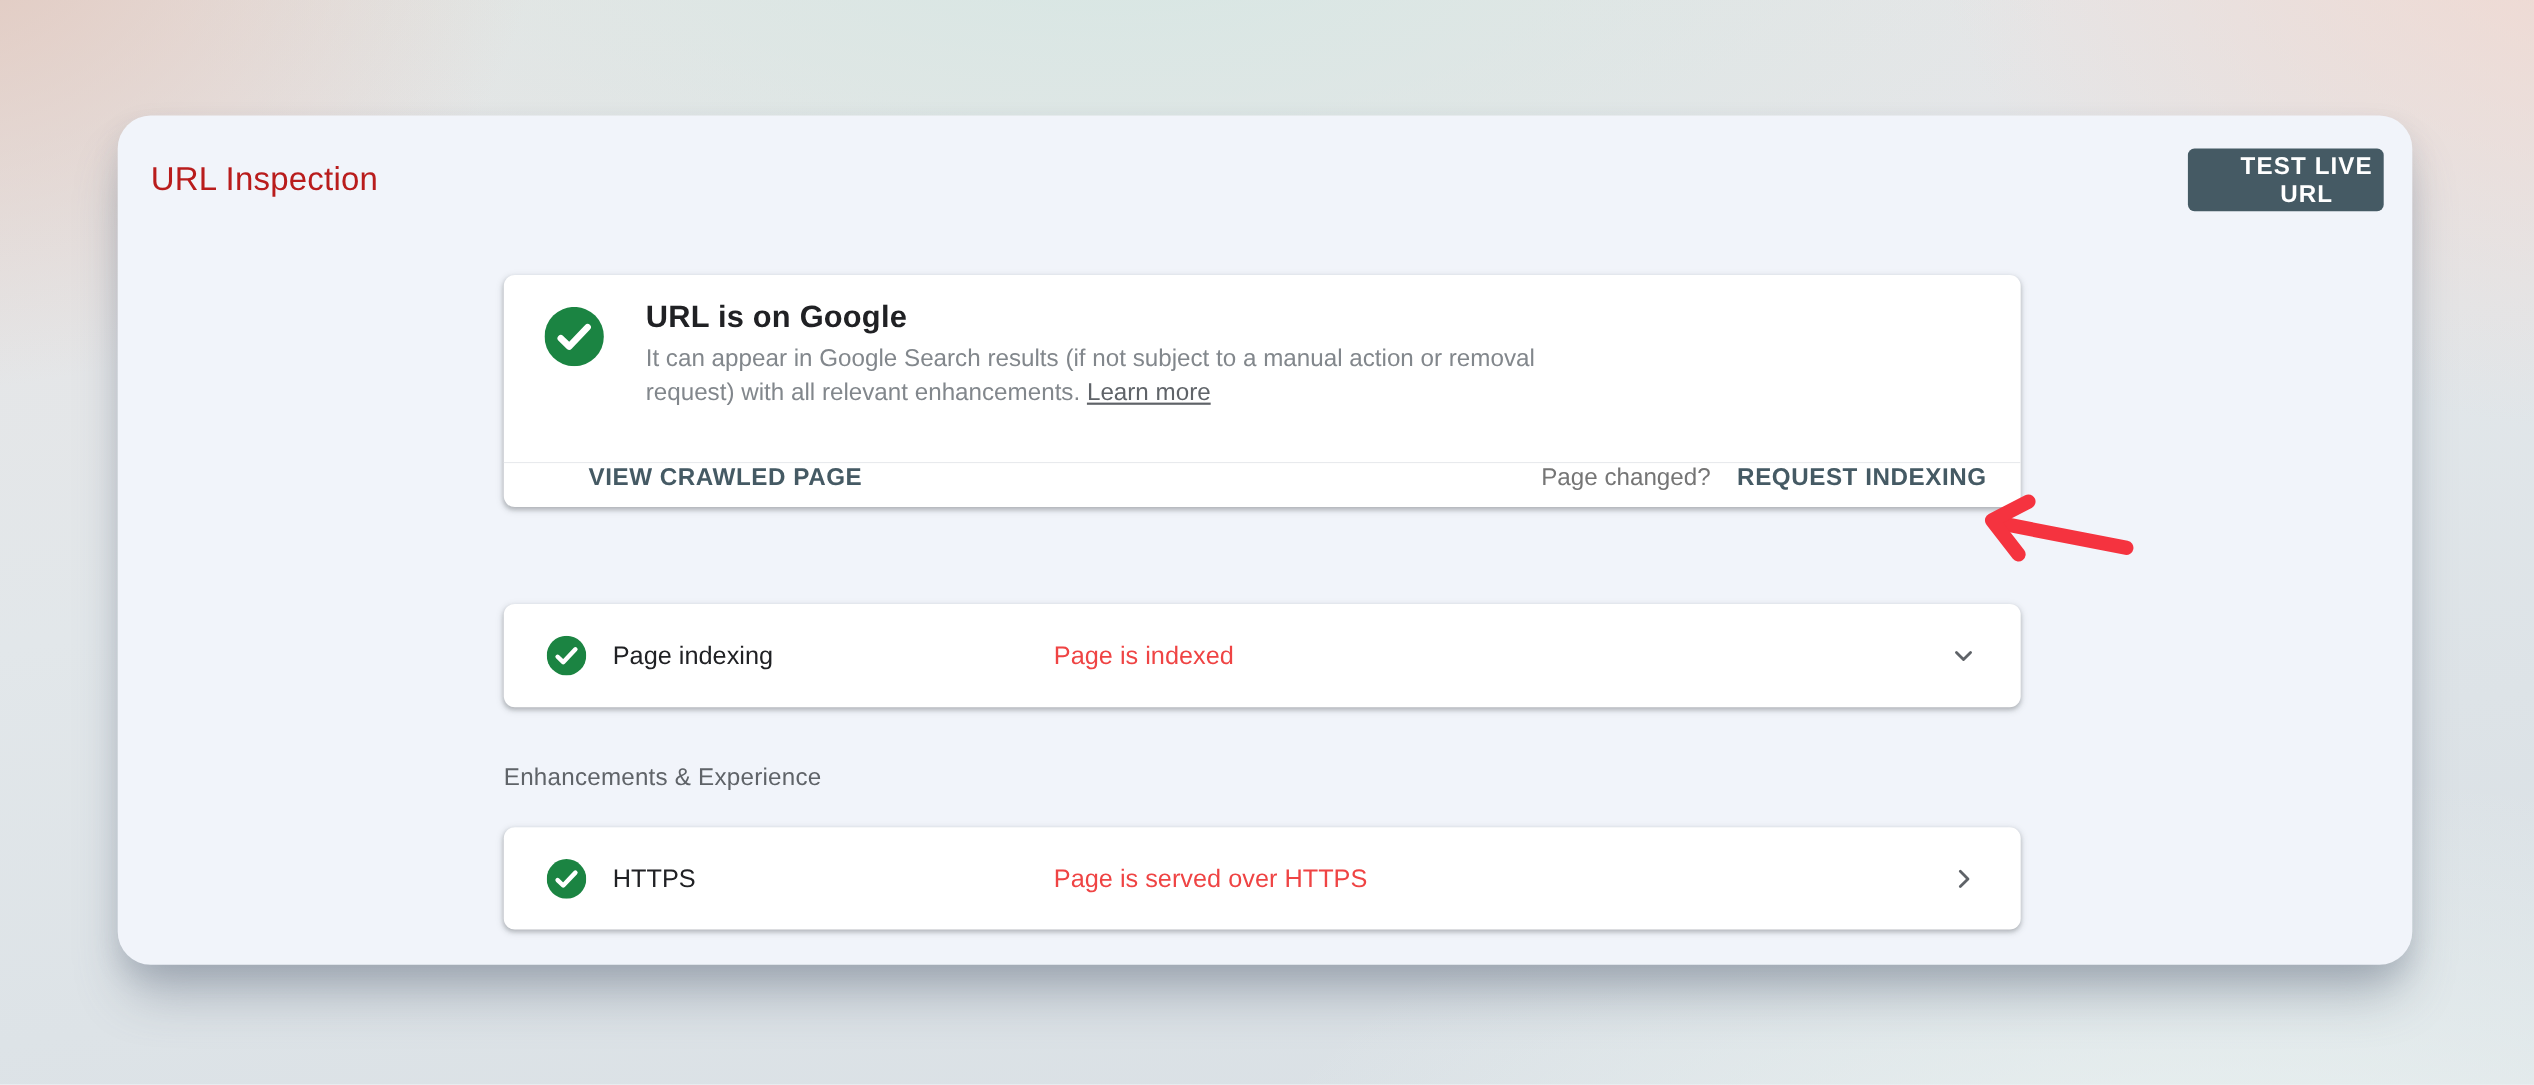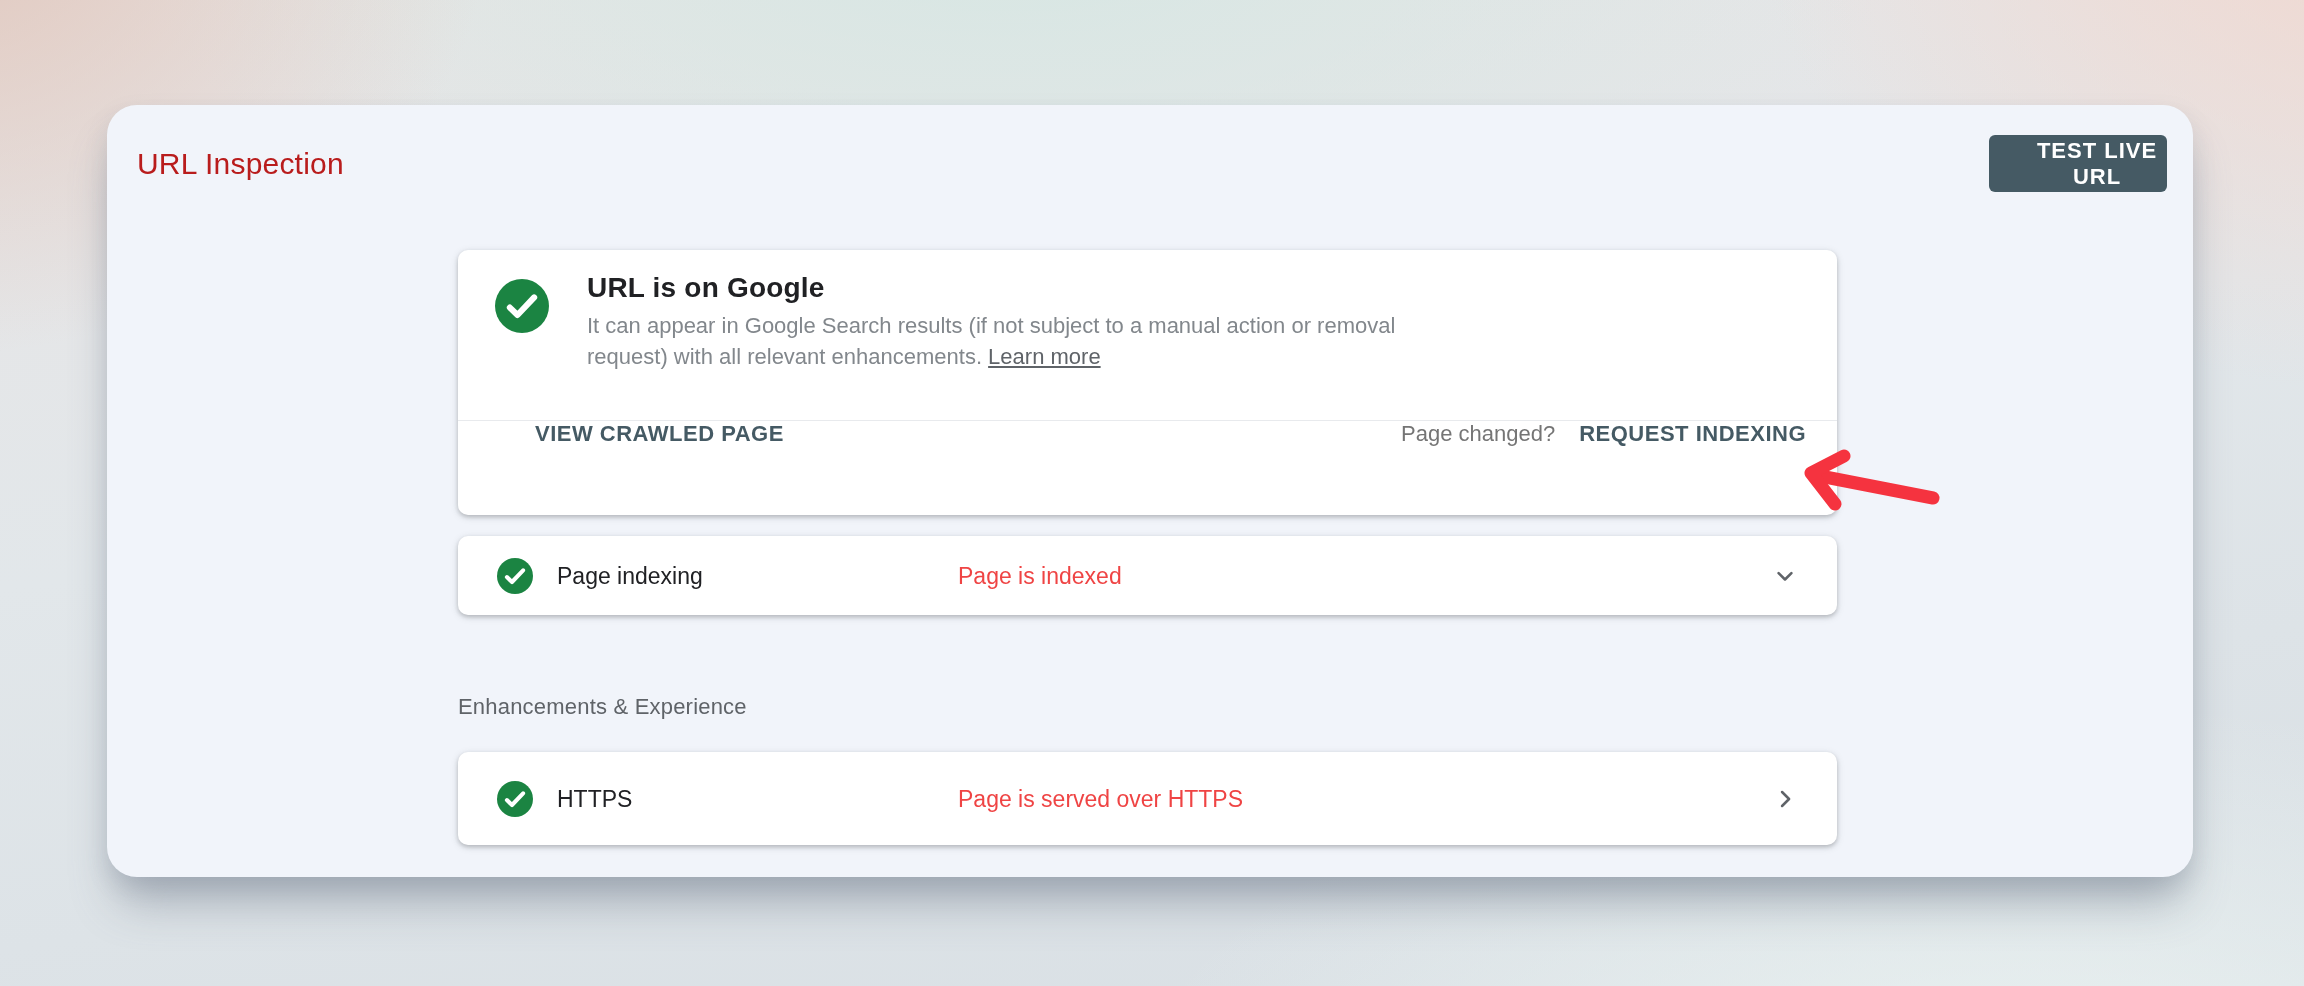--- a/index.html
+++ b/index.html
@@ -25,21 +25,21 @@
   .test-btn{
     position:absolute;right:26px;top:30px;width:178px;height:57px;
     background:var(--accent-slate,#455a64);color:#fff;border:none;border-radius:6px;
     font-family:inherit;font-size:22px;font-weight:700;letter-spacing:1px;cursor:pointer;
     display:flex;align-items:center;justify-content:center;padding-left:44px;
   }
   .panel{
     position:absolute;left:351px;width:1379px;background:#ffffff;border-radius:10px;
     box-shadow:0 2px 4px rgba(60,64,67,0.28), 0 2px 8px rgba(60,64,67,0.12);
   }
-  .panel.result{top:145px;height:265px;}
+  .panel.result{top:145px;height:211px;}
   .check{position:absolute;display:block;}
   .check svg{display:block;width:100%;height:100%;}
   .cc-fill{fill:var(--success-green,#1b8442);}
   .cc-check{fill:none;stroke:#fff;stroke-width:2.7;stroke-linecap:round;stroke-linejoin:round;}
   .check.big{left:37px;top:29px;width:54px;height:54px;}
   .result-title{
     position:absolute;left:129px;top:22px;margin:0;
     font-size:28px;font-weight:600;color:#202124;letter-spacing:0.2px;
   }
   .result-desc{
@@ -52,21 +52,21 @@
     position:absolute;left:0;right:0;top:171px;height:94px;
     display:flex;padding:0 31px 0 77px;box-sizing:border-box;
   }
   .slate-link{
     color:var(--accent-slate,#455a64);font-size:22px;font-weight:700;letter-spacing:0.5px;
     text-decoration:none;cursor:pointer;white-space:nowrap;
   }
   .actions .spacer{flex:1;}
   .muted{color:#757575;font-size:22px;margin-right:24px;white-space:nowrap;margin-left:38px;}
   .panel.row{cursor:pointer;}
-  .panel.row.indexing{top:431px;height:79px;}
+  .panel.row.indexing{top:444px;height:94px;}
   .panel.row.https{top:647px;height:93px;}
   .check.small{left:39px;top:50%;transform:translateY(-50%);width:36px;height:36px;}
   .row-label{
     position:absolute;left:99px;top:50%;transform:translateY(-50%);
     font-size:23px;color:#202124;white-space:nowrap;
   }
   .row-status{
     position:absolute;left:500px;top:50%;transform:translateY(-50%);
     font-size:23px;color:#ef4444;white-space:nowrap;
   }

